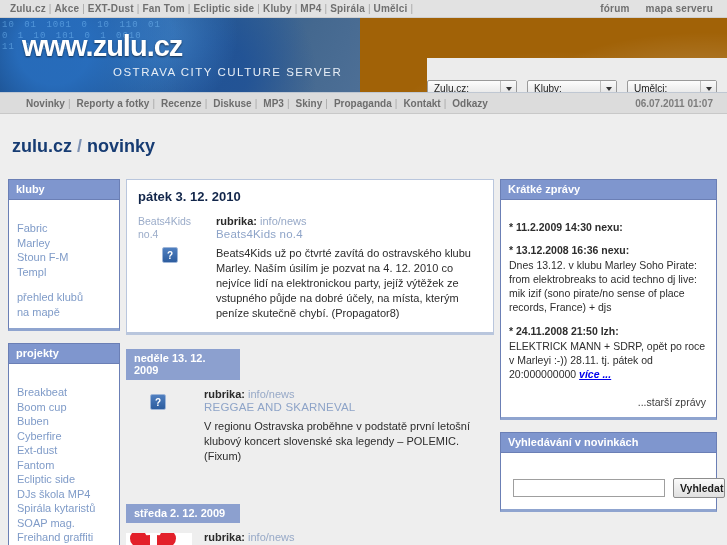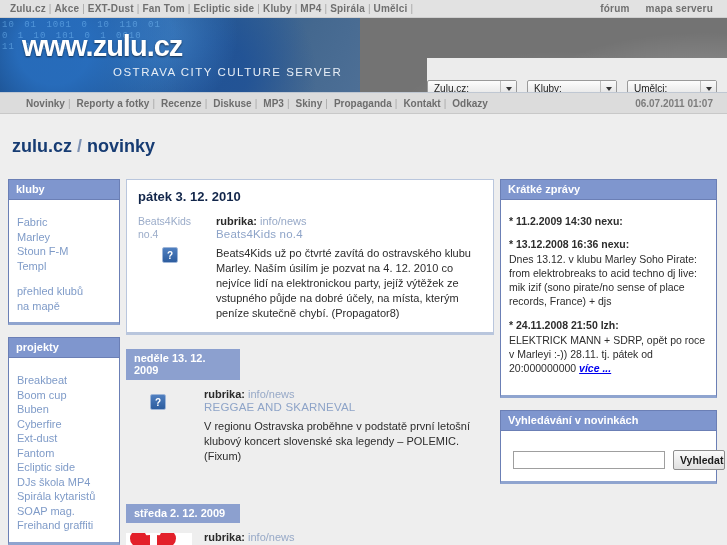--- a/index.html
+++ b/index.html
@@ -32,21 +32,21 @@
     letter-spacing: .2px;
     white-space: nowrap;
   }
   .topbar .sep { color: #a5a5a5; margin: 0 3px; font-size: 10px; }
   .topbar-right a { margin-left: 16px; }
 
   
   .banner {
     position: relative;
     height: 74px;
-    background: #737373;
+    background: #a16207;
     overflow: hidden;
   }
   .banner-art {
     position: absolute;
     left: 0; top: 0;
     width: 360px; height: 74px;
     background:
       radial-gradient(circle at 15% 40%, rgba(40,110,190,.95) 0 12%, rgba(40,110,190,0) 42%),
       radial-gradient(circle at 42% 20%, rgba(70,140,210,.6) 0 10%, rgba(70,140,210,0) 40%),
       radial-gradient(circle at 60% 75%, rgba(30,80,150,.8) 0 14%, rgba(30,80,150,0) 45%),
@@ -185,21 +185,21 @@
     border-bottom: 3px solid #8fa4cf;
   }
   .panel-head {
     background: #7f96ce;
     color: #ffffff;
     font-size: 11px;
     font-weight: bold;
     padding: 3px 7px 4px 7px;
     border-bottom: 1px solid #6b7fb5;
   }
-  .panel-body { padding: 15px 8px 9px 8px; }
+  .panel-body { padding: 21px 8px 9px 8px; }
 
   .navlist a {
     display: block;
     color: #7f9bc8;
     text-decoration: none;
     font-size: 11px;
     line-height: 14.5px;
     white-space: nowrap;
   }
   .navlist .gap { height: 11px; }
@@ -543,20 +543,23 @@
         <div class="zprava">
           <div class="meta">* 13.12.2008 16:36 nexu:</div>
           <div class="txt"><span>Dnes 13.12. v klubu Marley Soho Pirate: from elektrobreaks to acid techno dj live: mik izif (sono pirate/no sense of place records, France) + djs</span></div>
         </div>
 
         <div class="zprava">
           <div class="meta">* 24.11.2008 21:50 lzh:</div>
           <div class="txt"><span>ELEKTRICK MANN + SDRP, opět po roce v Marleyi :-)) 28.11. tj. pátek od 20:000000000 </span><a href="#" class="vice">více ...</a></div>
         </div>
 
+        <div class="older">
+          <a href="#">...starší zprávy</a>
+        </div>
       </div>
     </div>
 
     <div class="panel">
       <div class="panel-head">Vyhledávání v novinkách</div>
       <div class="panel-body">
         <div class="search-row">
           <input class="search-input" type="text" placeholder="" style="">
           <button class="search-btn">Vyhledat</button>
         </div>

